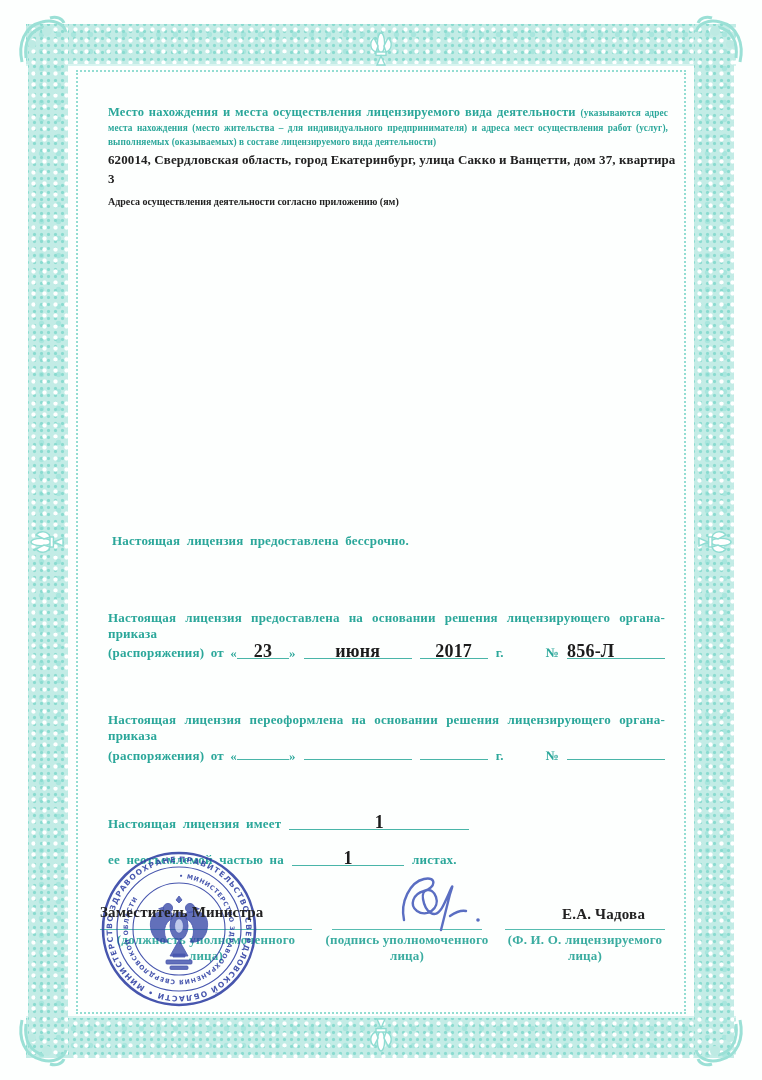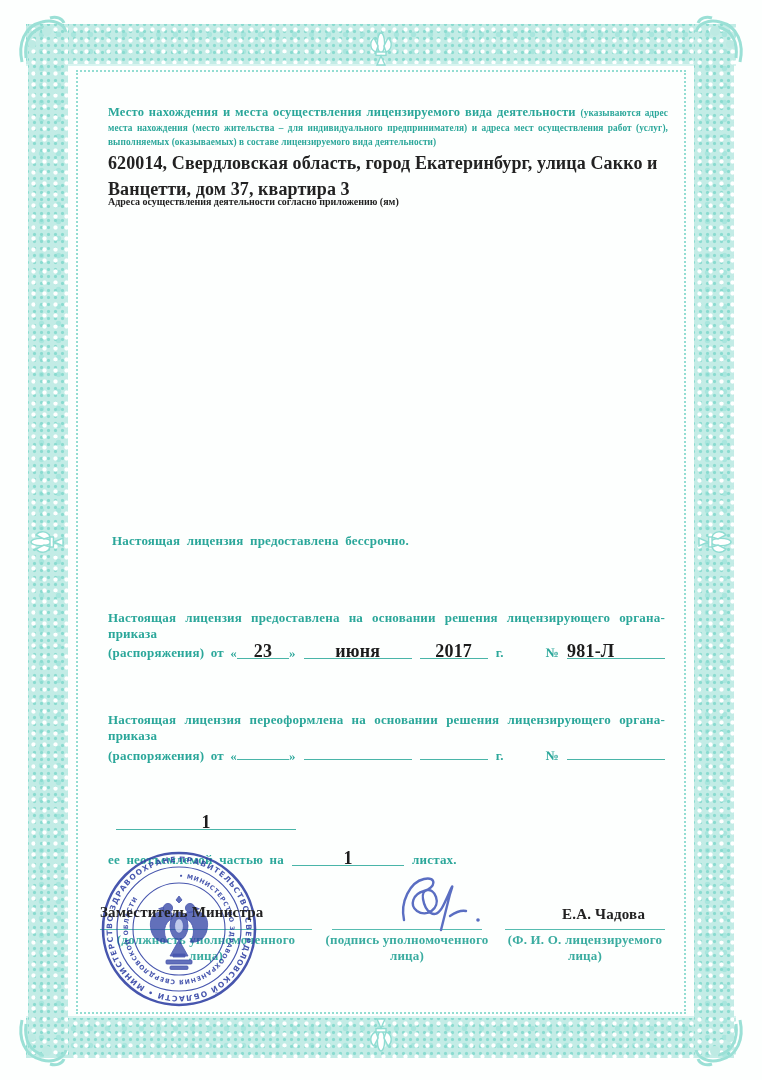--- a/index.html
+++ b/index.html
@@ -44,21 +44,21 @@
   .b{font-weight:bold;}
   .abs{position:absolute;}
   .heading{
     left:108px;top:106px;width:560px;
     font-size:12.5px;line-height:13.5px;text-align:justify;
     letter-spacing:.2px;
   }
   .heading .note{font-size:9.3px;font-weight:bold;letter-spacing:.1px;}
   .address{
     left:108px;top:151px;width:572px;
-    font-size:18px;line-height:1.44;letter-spacing:.1px;
+    font-size:13px;line-height:1.44;letter-spacing:.1px;
   }
   .addr-note{left:108px;top:196px;width:572px;font-size:10px;}
   .clause{font-size:13px;letter-spacing:.2px;word-spacing:3px;font-family:Liberation Serif, serif;}
   .term{left:112px;top:533px;}
   .jline{width:557px;text-align:justify;text-align-last:justify;}
   .grant1{left:108px;top:610px;}
   .grant2{left:108px;top:644px;width:557px;display:flex;align-items:baseline;}
   .re1{left:108px;top:712px;}
   .re2{left:108px;top:748px;width:557px;display:flex;align-items:baseline;}
   .annex1{left:108px;top:815px;width:557px;display:flex;align-items:baseline;}
@@ -192,39 +192,40 @@
   <span>(распоряжения) от «</span>
   <span class="fill w-day">23</span>
   <span>»</span>
     <span class="gap"></span>
   <span class="fill w-month">июня</span>
     <span class="gap"></span>
   <span class="fill w-year">2017</span>
     <span class="gap"></span>
   <span>г.</span>
   <span class="numsign">№</span>
-  <span class="fill w-num" style="text-align:left;">981-Л</span>
+  <span class="fill w-num" style="text-align:left;">856-Л</span>
 </div>
 
 <div class="abs clause teal b re1 jline">Настоящая лицензия переоформлена на основании решения лицензирующего органа-приказа</div>
 <div class="abs clause teal b re2">
   <span>(распоряжения) от «</span>
   <span class="fill w-day"></span>
   <span>»</span>
     <span class="gap"></span>
   <span class="fill w-month"></span>
     <span class="gap"></span>
   <span class="fill w-year"></span>
     <span class="gap"></span>
   <span>г.</span>
   <span class="numsign">№</span>
   <span class="fill w-num"></span>
 </div>
 
 <div class="abs clause teal b annex1">
+  <span>Настоящая лицензия имеет</span>
     <span class="gap"></span>
   <span class="fill w-annex">1</span>
     <span class="gap"></span>
 </div>
 <div class="abs clause teal b annex2">
   <span>ее неотъемлемой частью на</span>
     <span class="gap"></span>
   <span class="fill w-sheets">1</span>
     <span class="gap"></span>
   <span>листах.</span>

